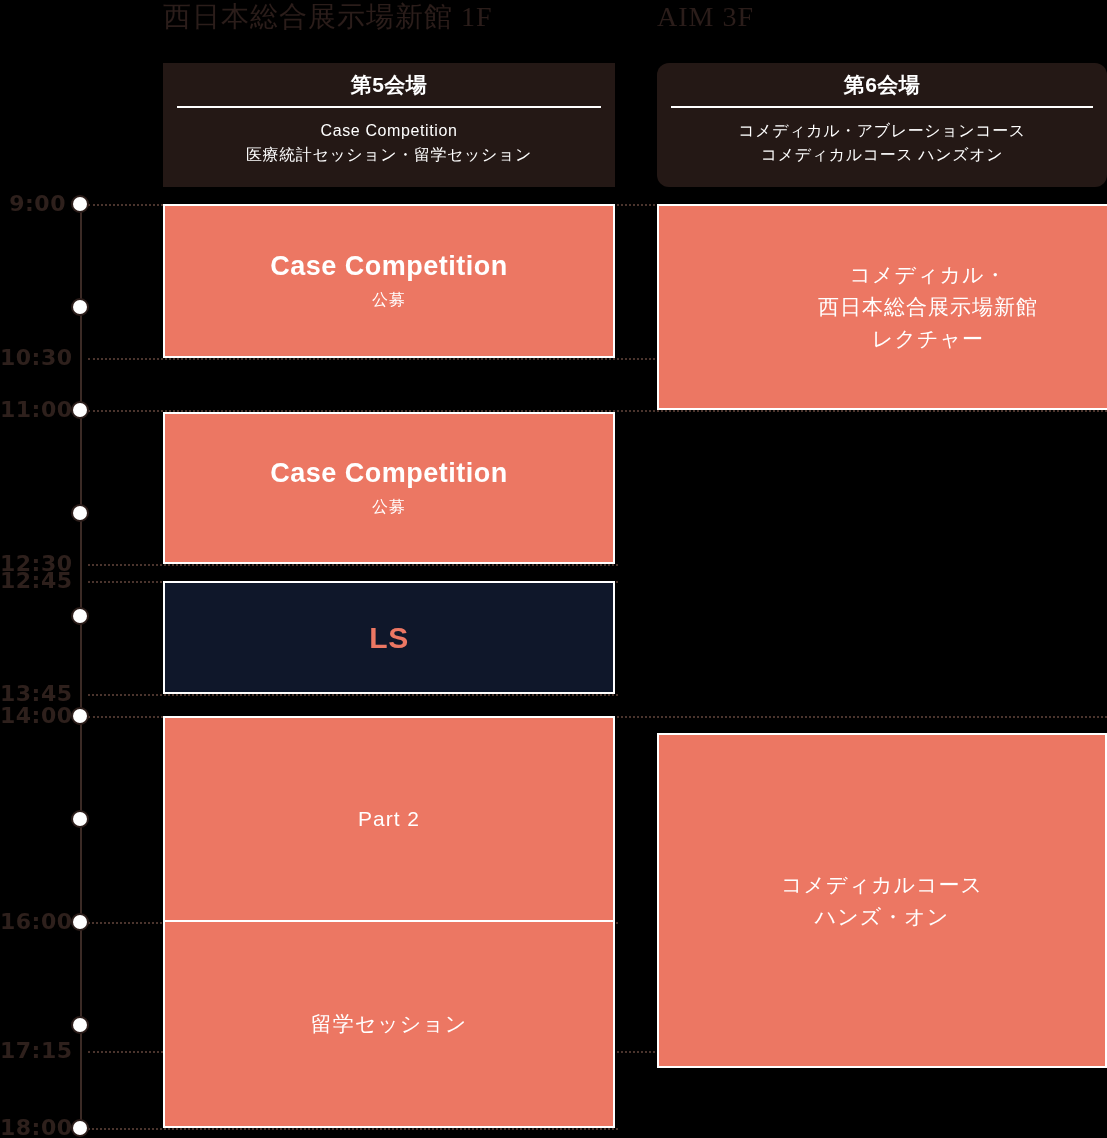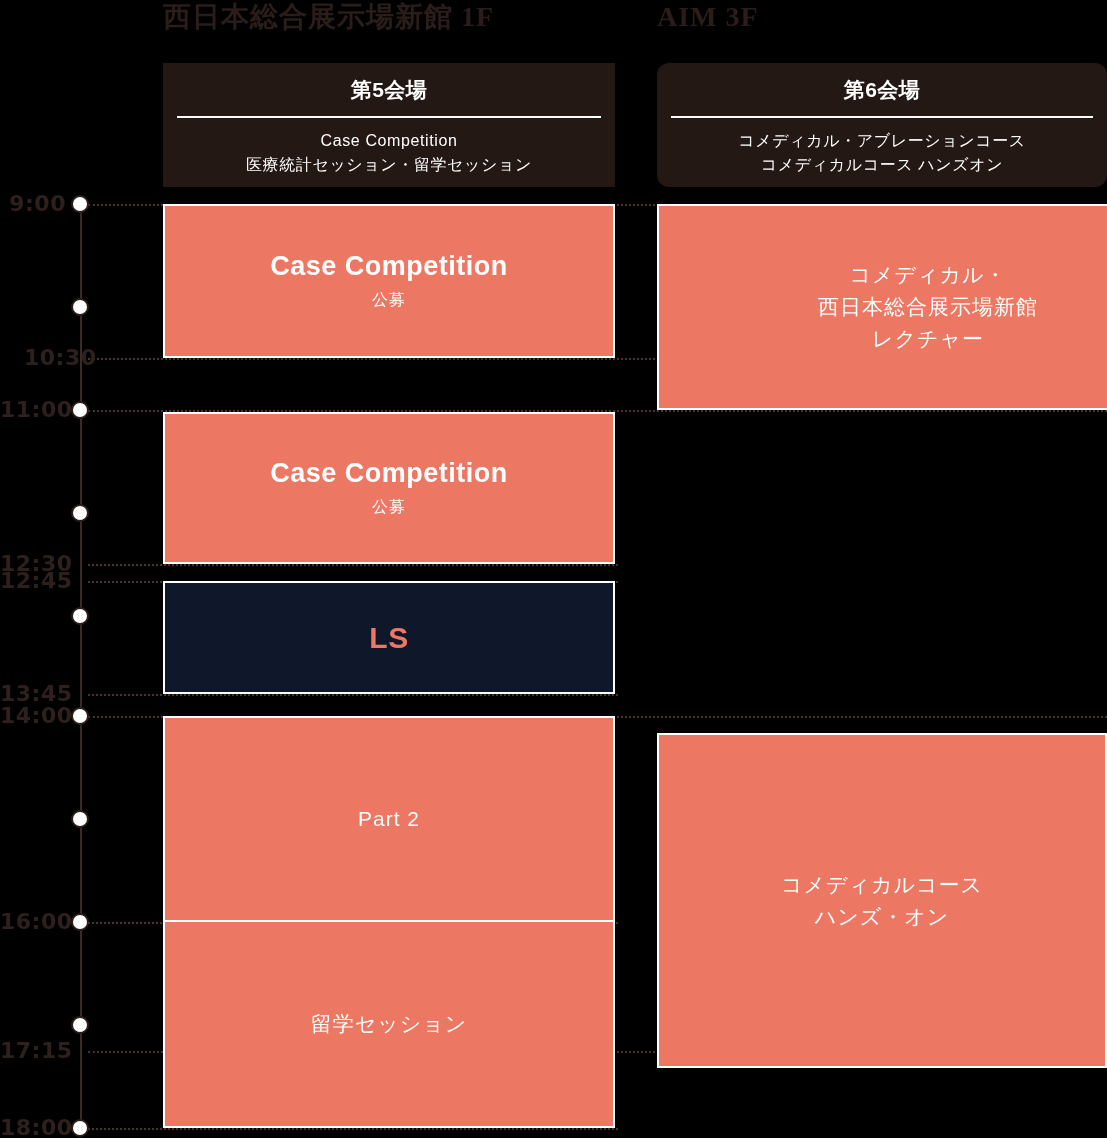--- a/index.html
+++ b/index.html
@@ -14,42 +14,42 @@
     height:1138px;
     background:#000000;
     overflow:hidden;
   }
 
   
   .venue-label{
     position:absolute;
     top:0px;
     font-family:"Liberation Serif","DejaVu Serif",serif;
-    font-weight:700;
+    font-weight:400;
     font-size:28px;
     line-height:34px;
     letter-spacing:1px;
     color:#2b1d1a;
     white-space:nowrap;
   }
   .venue-1{left:163px;}
   .venue-2{left:657px;}
 
   
   .col-header{
     position:absolute;
     top:63px;
     background:#241815;
     box-sizing:border-box;
     padding:0;
   }
   .col-header.c1{left:163px;width:452px;height:124px;}
   .col-header.c2{left:657px;width:450px;height:124px;border-radius:12px;}
   .col-header .hall{
-    height:53px;
+    height:43px;
     display:flex;
     align-items:center;
     justify-content:center;
     color:#ffffff;
     font-size:21px;
     font-weight:700;
     letter-spacing:0.5px;
   }
   .col-header .rule{
     height:2px;
@@ -192,21 +192,21 @@
   <div class="tick-dot" style="top:403px;"></div>
   <div class="tick-dot" style="top:506px;"></div>
   <div class="tick-dot" style="top:609px;"></div>
   <div class="tick-dot" style="top:709px;"></div>
   <div class="tick-dot" style="top:812px;"></div>
   <div class="tick-dot" style="top:915px;"></div>
   <div class="tick-dot" style="top:1018px;"></div>
   <div class="tick-dot" style="top:1121px;"></div>
 
   <div class="time-label" style="top:193px;">9:00</div>
-  <div class="time-label" style="top:347px;padding-left:24px;">10:30</div>
+  <div class="time-label" style="top:347px;">10:30</div>
   <div class="time-label" style="top:399px;">11:00</div>
   <div class="time-label" style="top:553px;">12:30</div>
   <div class="time-label" style="top:570px;">12:45</div>
   <div class="time-label" style="top:683px;">13:45</div>
   <div class="time-label" style="top:705px;">14:00</div>
   <div class="time-label" style="top:911px;">16:00</div>
   <div class="time-label" style="top:1040px;">17:15</div>
   <div class="time-label" style="top:1117px;">18:00</div>
 
   <div class="block salmon" style="left:163px;top:204px;width:452px;height:154px;">

